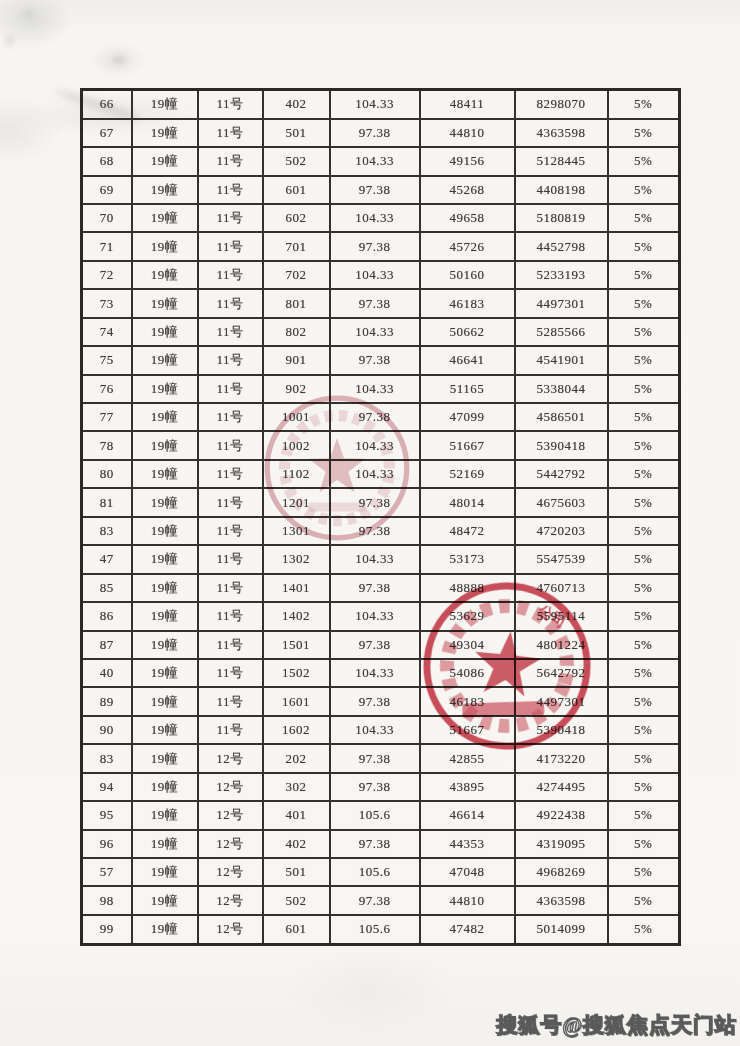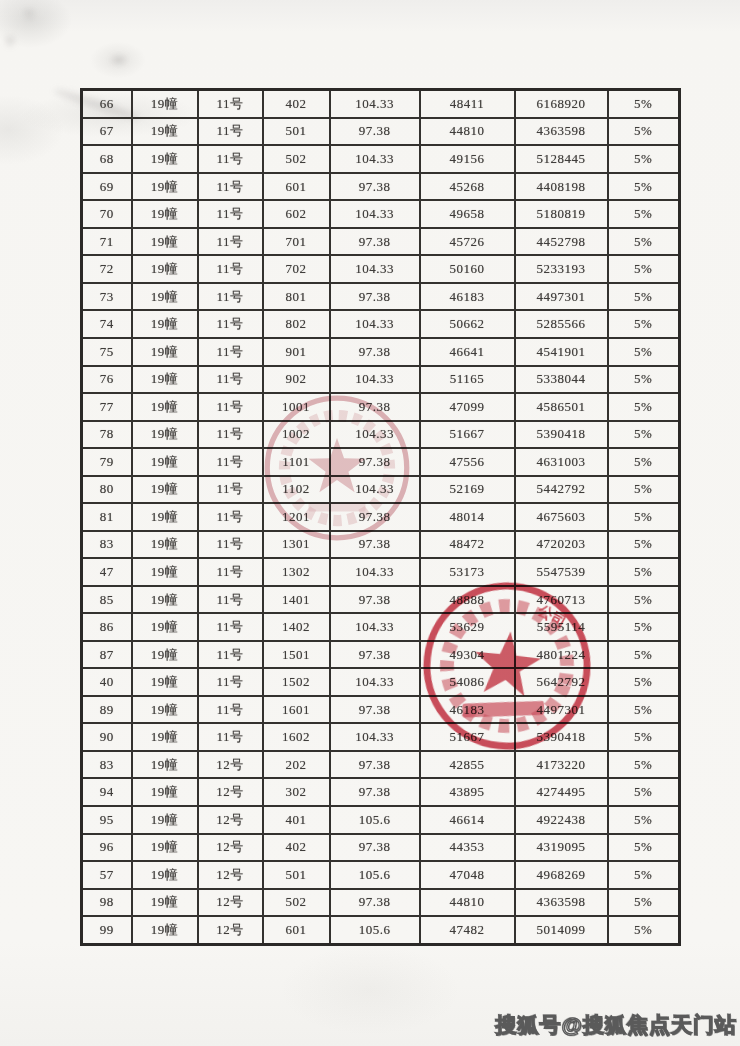--- a/index.html
+++ b/index.html
@@ -47,21 +47,21 @@
   }
   .stamp {
     position: absolute;
     mix-blend-mode: multiply;
     filter: blur(0.6px);
     pointer-events: none;
   }
   .watermark {
     position: absolute;
     right: 3px; bottom: 7px;
-    font-family: Liberation Sans, sans-serif;
+    font-family: Liberation Serif, serif;
     font-weight: bold;
     font-size: 21px;
     letter-spacing: 1px;
     color: #ffffff;
     -webkit-text-stroke: 1.3px #5a5a5a;
     text-shadow: 1px 1px 0 rgba(90,90,90,0.55), -1px -1px 0 rgba(120,120,120,0.35);
   }
 </style>
 </head>
 <body>
@@ -85,21 +85,21 @@
         <col style="width: 72px;">
       </colgroup>
     <tbody>
         <tr>
           <td>66</td>
           <td>19幢</td>
           <td>11号</td>
           <td>402</td>
           <td>104.33</td>
           <td>48411</td>
-          <td>6168920</td>
+          <td>8298070</td>
           <td>5%</td>
         </tr>
         <tr>
           <td>67</td>
           <td>19幢</td>
           <td>11号</td>
           <td>501</td>
           <td>97.38</td>
           <td>44810</td>
           <td>4363598</td>
@@ -206,30 +206,20 @@
           <td>5%</td>
         </tr>
         <tr>
           <td>78</td>
           <td>19幢</td>
           <td>11号</td>
           <td>1002</td>
           <td>104.33</td>
           <td>51667</td>
           <td>5390418</td>
-          <td>5%</td>
-        </tr>
-        <tr>
-          <td>79</td>
-          <td>19幢</td>
-          <td>11号</td>
-          <td>1101</td>
-          <td>97.38</td>
-          <td>47556</td>
-          <td>4631003</td>
           <td>5%</td>
         </tr>
         <tr>
           <td>80</td>
           <td>19幢</td>
           <td>11号</td>
           <td>1102</td>
           <td>104.33</td>
           <td>52169</td>
           <td>5442792</td>

